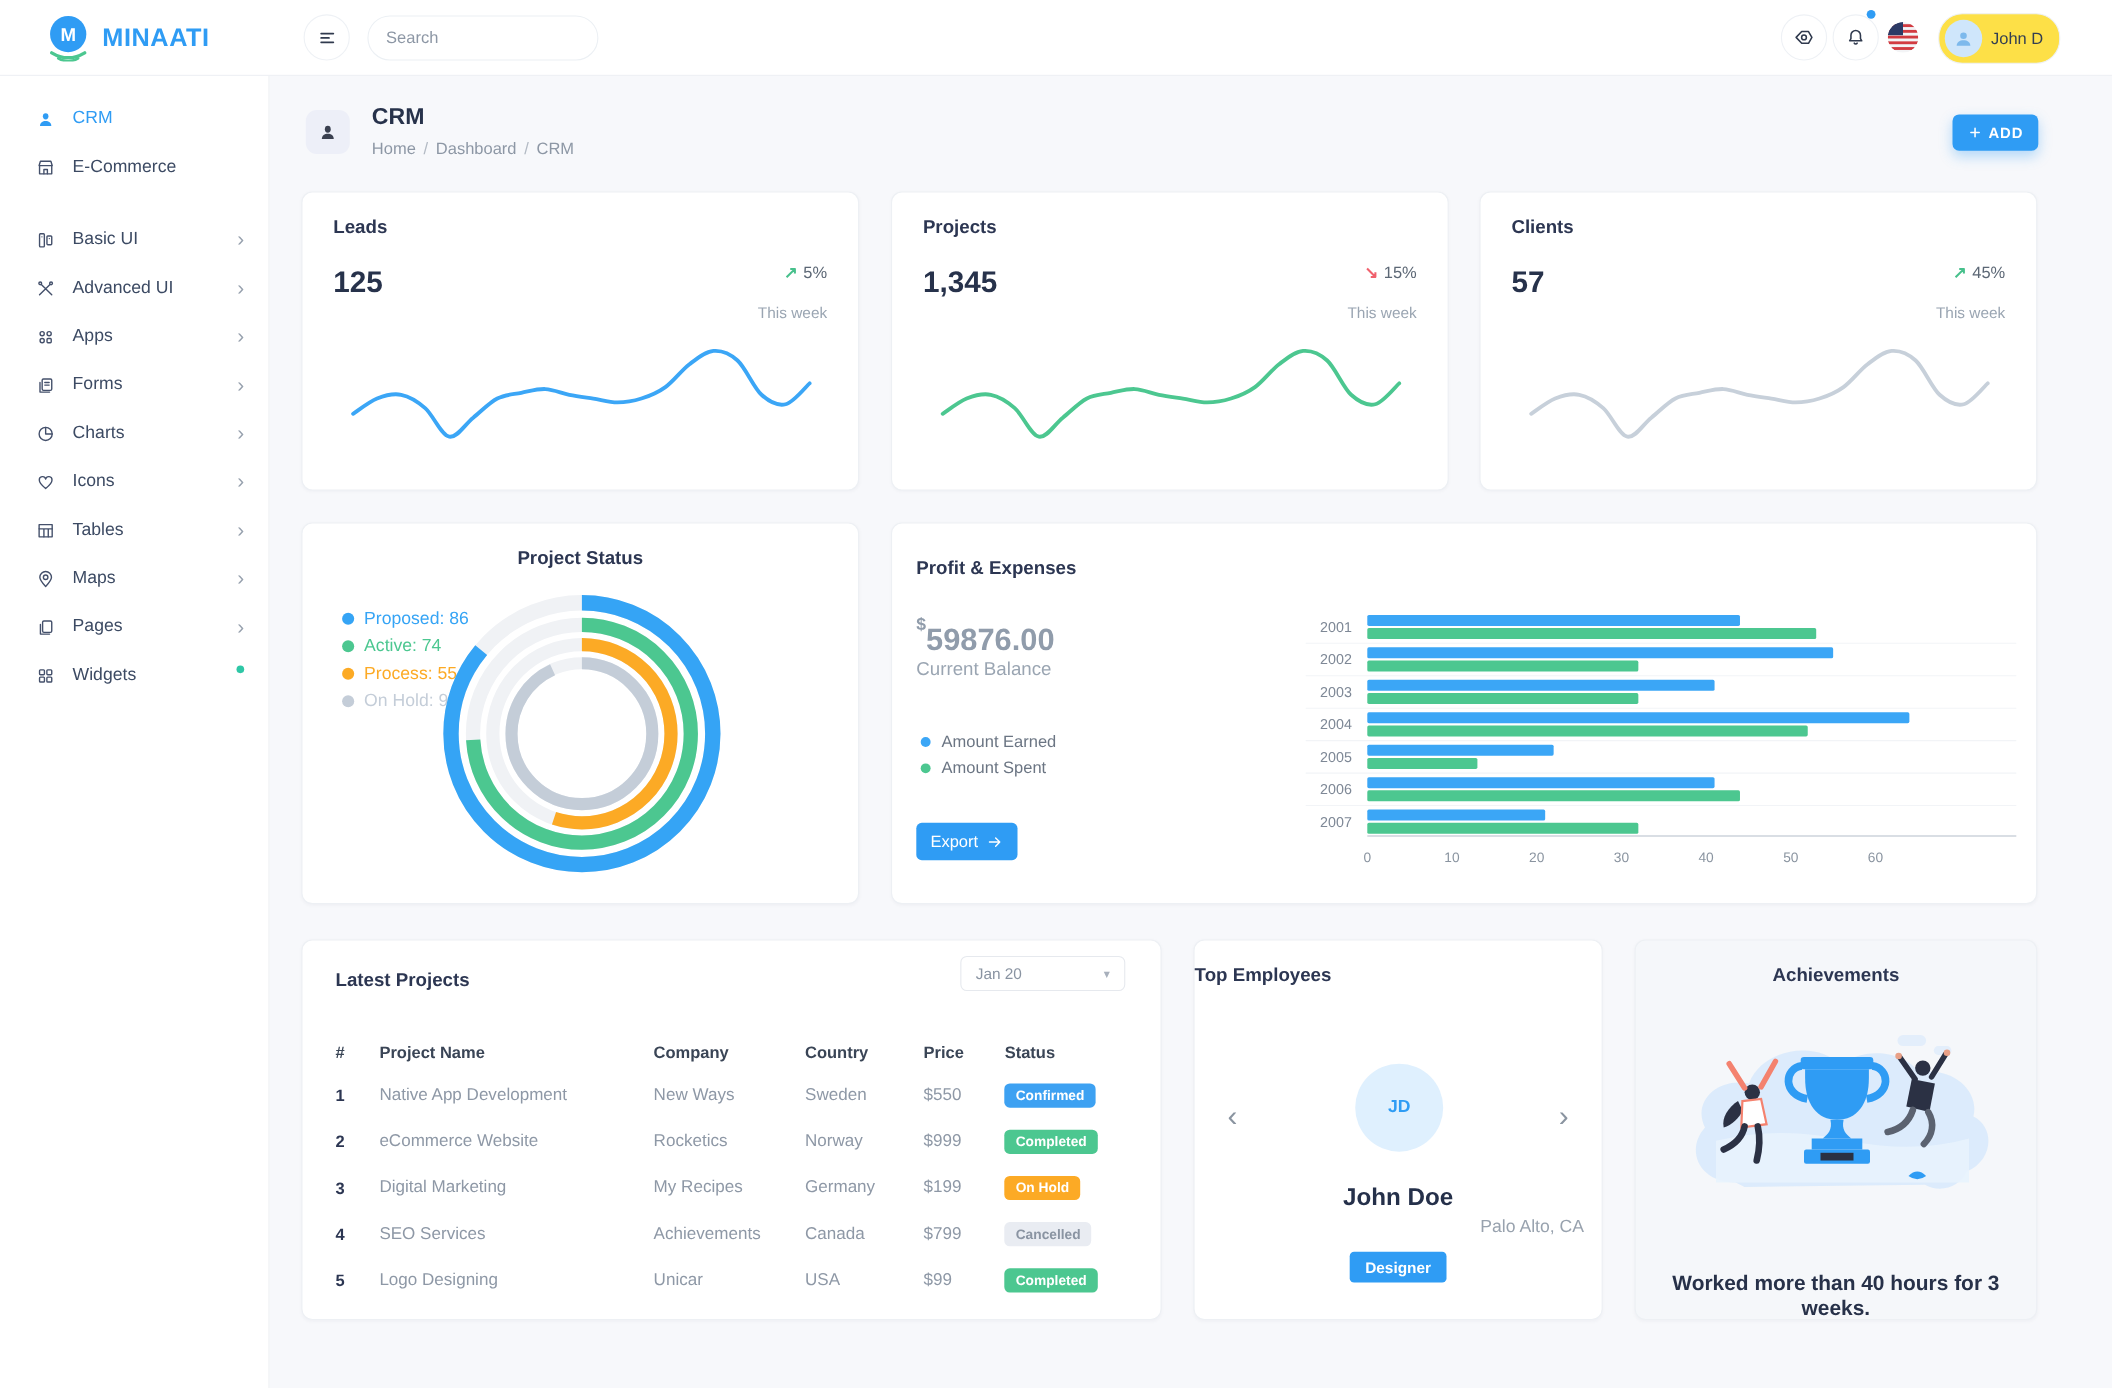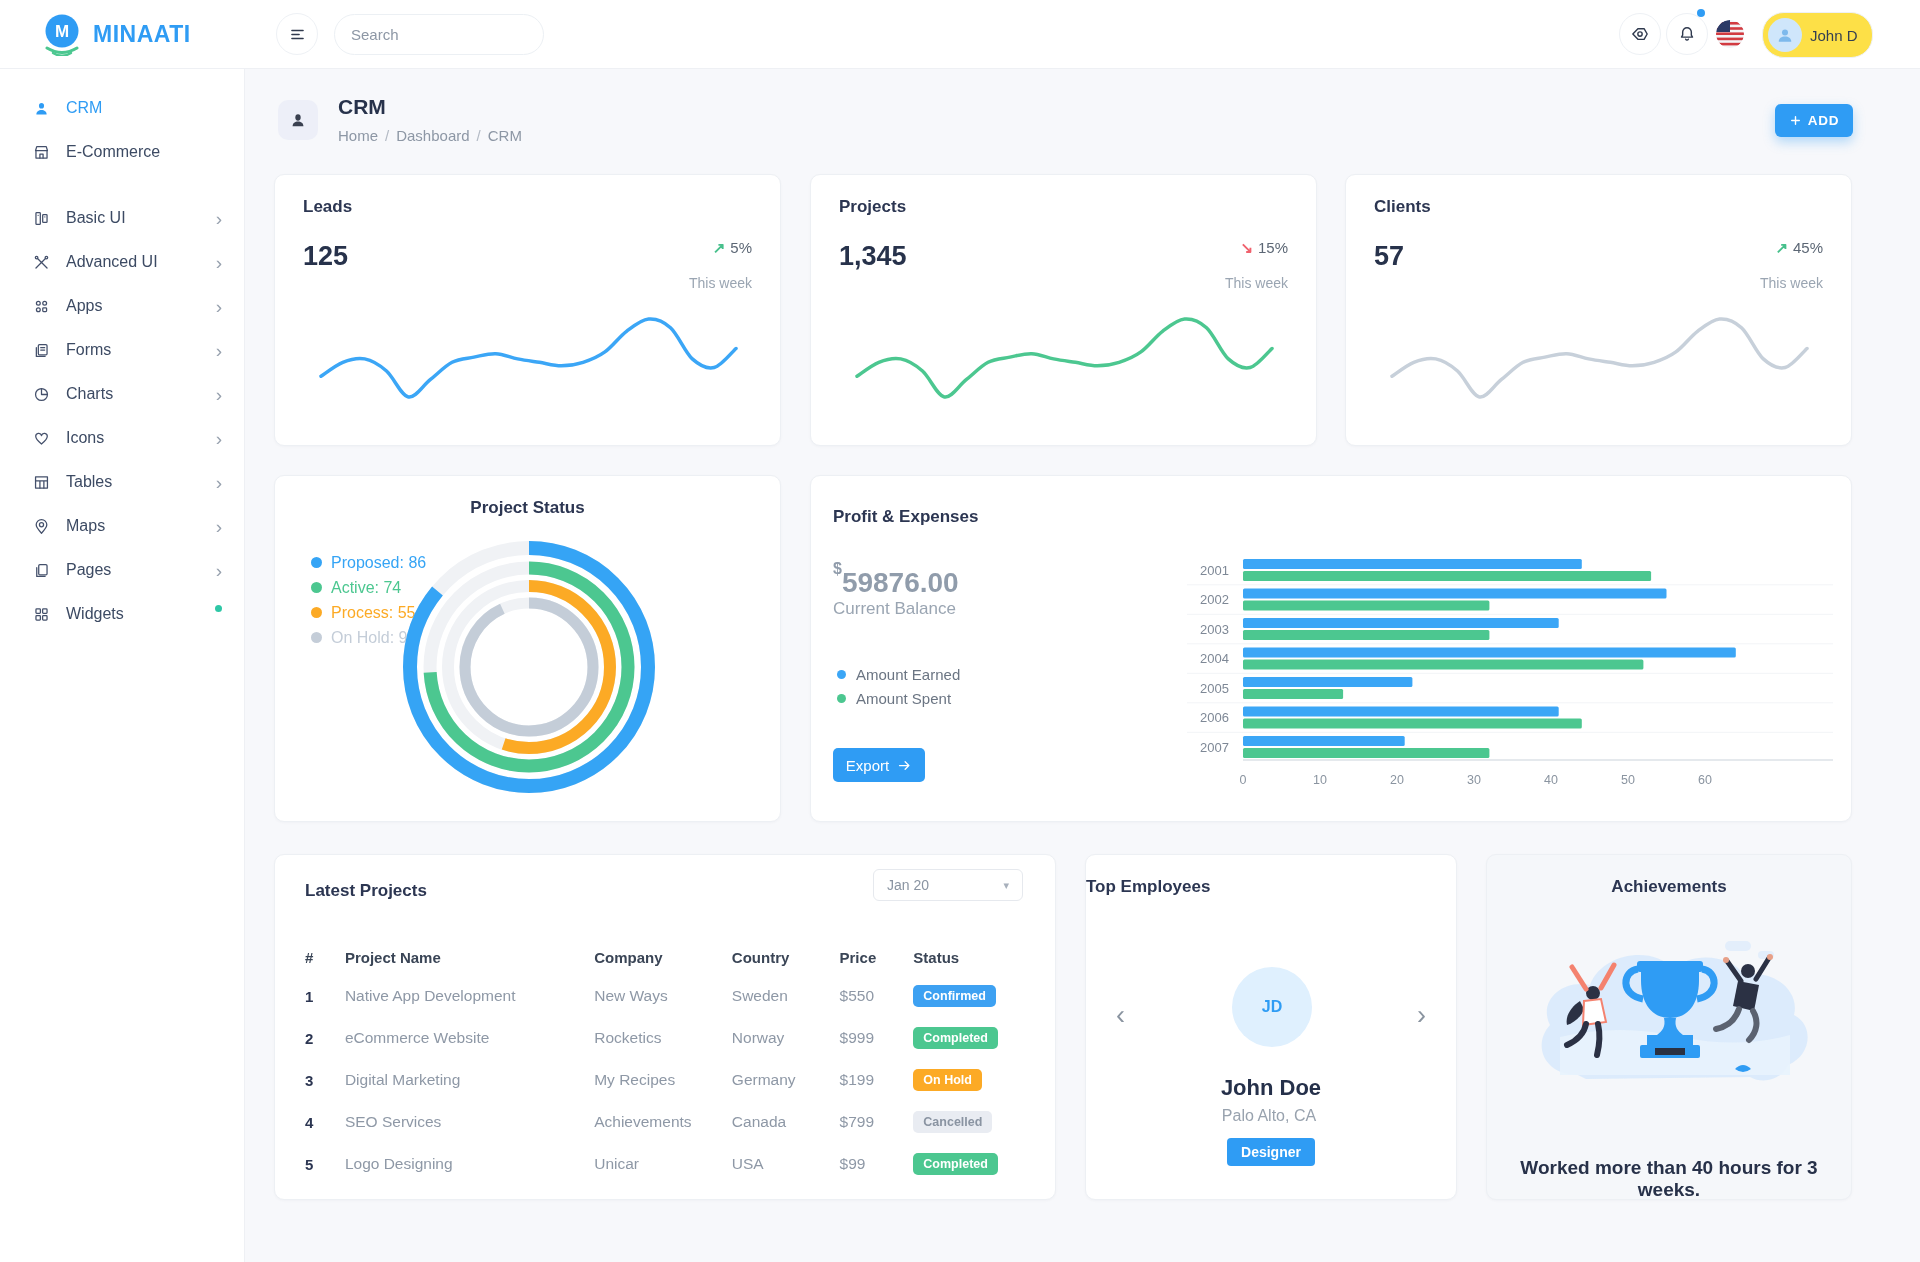--- a/index.html
+++ b/index.html
@@ -69,21 +69,21 @@
   .lp-row{display:flex;align-items:center;height:42px;}
   .lp-row.head{height:36px;font-weight:bold;color:#3a4556;font-size:15px;}
   .lp-cell{font-size:15.5px;color:#8e98a6;}
   .lp-cell.num{color:#2c3652;font-weight:bold;font-size:15px;}
   .badge{display:inline-block;padding:5px 10px;border-radius:5px;font-size:12.5px;font-weight:bold;line-height:1;}
   
   .te-title{position:absolute;left:0;right:14px;top:22px;text-align:left;}
   .te-arrow{position:absolute;top:146px;font-size:27px;color:#8a94a0;cursor:pointer;background:none;border:none;line-height:1;font-family:"Liberation Sans",sans-serif;}
   .te-avatar{position:absolute;left:146px;top:112px;width:80px;height:80px;border-radius:50%;background:#dff0fe;display:flex;align-items:center;justify-content:center;font-size:16px;font-weight:bold;color:#2f9cf4;}
   .te-name{position:absolute;left:0;right:0;top:220px;text-align:center;font-size:22px;font-weight:bold;color:#25304a;}
-  .te-loc{position:absolute;left:0;right:4px;top:252px;text-align:center;font-size:16px;color:#98a2ae;}
+  .te-loc{position:absolute;left:0;right:16px;top:252px;text-align:right;font-size:16px;color:#98a2ae;}
   .te-badge-wrap{position:absolute;left:0;right:0;top:283px;text-align:center;}
   .te-badge{display:inline-block;background:#2f9cf4;color:#fff;font-size:14px;font-weight:bold;border-radius:4px;padding:6px 14px;}
   
   .ach-card{background:#f5f7fa;}
   .ach-title{position:absolute;left:0;right:0;top:22px;text-align:center;}
   .ach-msg{position:absolute;left:0;right:0;top:302px;text-align:center;font-size:19px;font-weight:bold;color:#273149;}
 </style>
 </head>
 <body>
 

